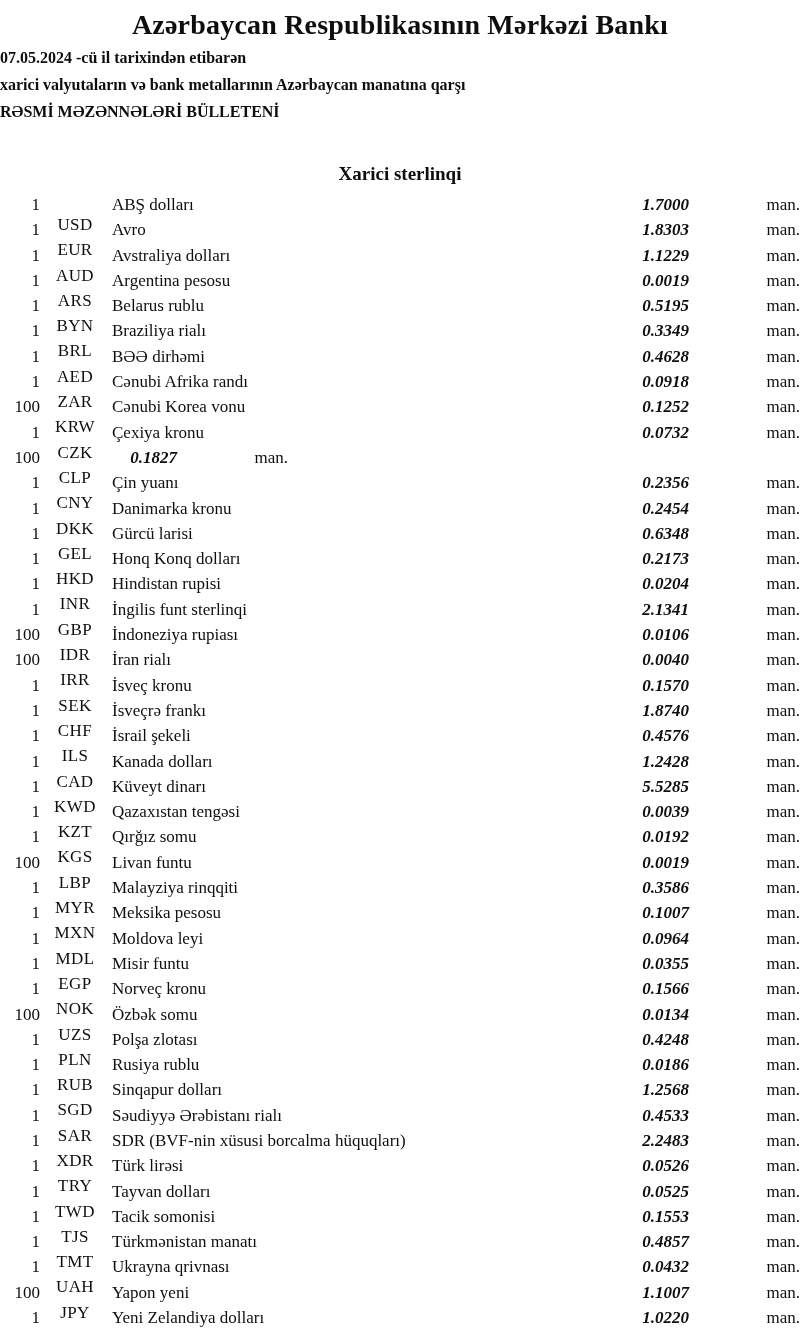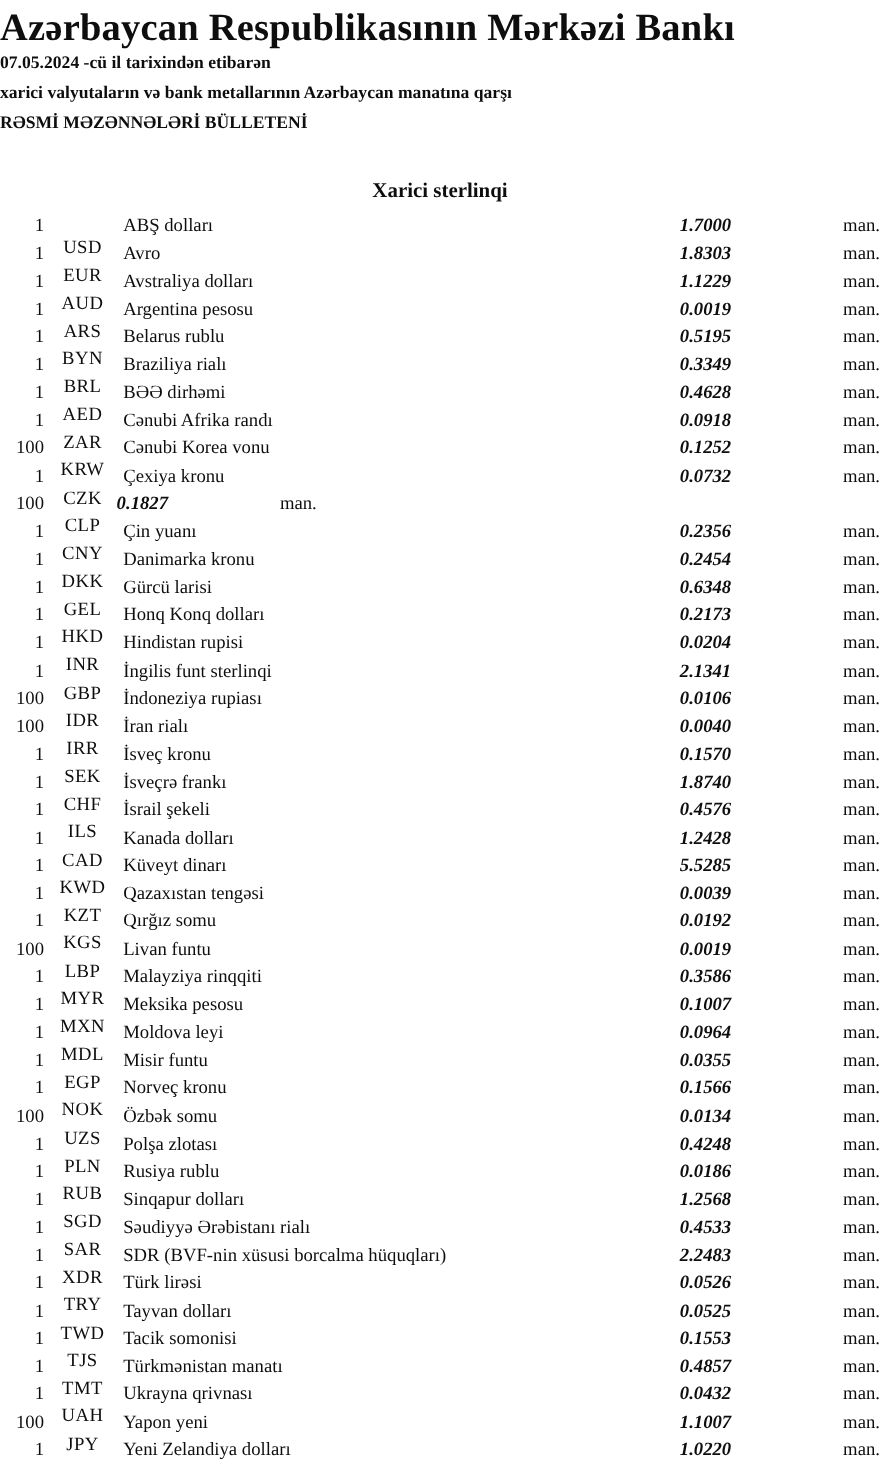--- a/index.html
+++ b/index.html
@@ -18,23 +18,23 @@
   .page {
     width: 800px;
     height: 1331px;
     position: relative;
   }
   .doc-header {
     padding-top: 6px;
   }
   .title {
     margin: 0;
-    font-size: 35px;
+    font-size: 28px;
     font-weight: bold;
-    text-align: left;
+    text-align: center;
     line-height: 38px;
     letter-spacing: 0.2px;
   }
   .subline {
     font-size: 16px;
     font-weight: bold;
     text-align: left;
     line-height: 27px;
   }
   .section-title {
@@ -69,21 +69,21 @@
   }
   .name {
     flex: 1;
     padding-left: 6px;
     overflow: hidden;
     font-family: Liberation Serif, serif;
   }
   .rate {
     flex: none;
     width: 95px;
-    text-align: left;
+    text-align: center;
     font-weight: bold;
     font-style: italic;
   }
   .unit {
     flex: none;
     width: 87px;
     padding-left: 15px;
     box-sizing: border-box;
     text-align: right;
   }

